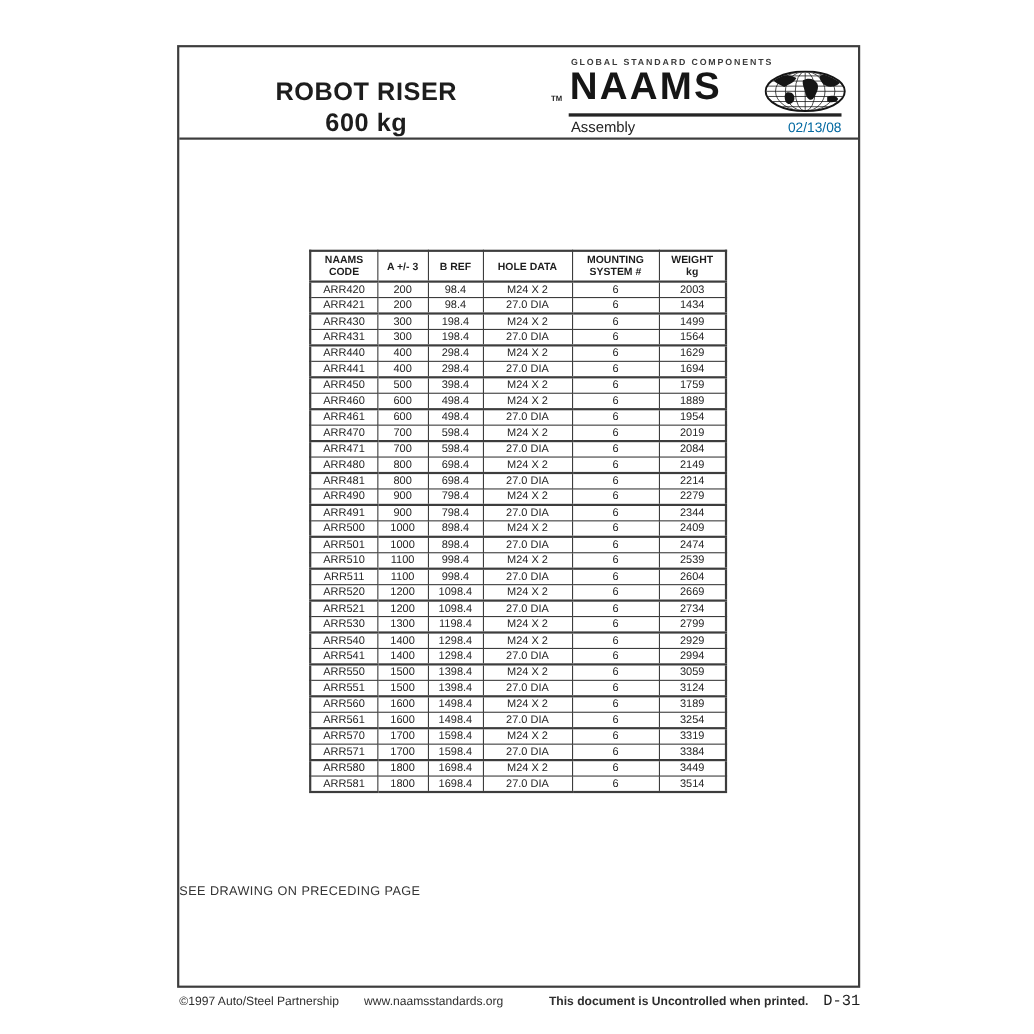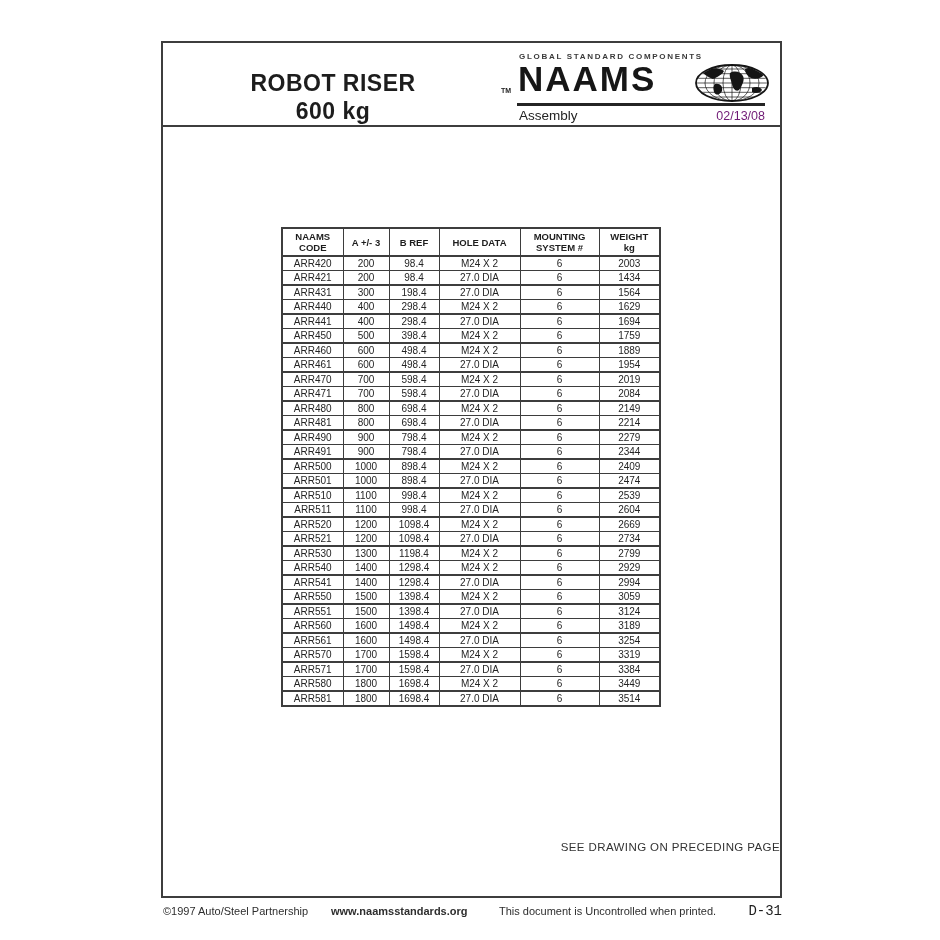--- a/index.html
+++ b/index.html
@@ -19,43 +19,43 @@
   .tagline { position:absolute; left:20px; top:9px; font-size:8px; font-weight:bold;
              letter-spacing:1.7px; color:#3a3a3a; white-space:nowrap; }
   .tm-mark { position:absolute; left:2px; top:44px; font-size:7px; font-weight:bold; color:#222; }
   .brand { position:absolute; left:19px; top:17px; font-size:35px; font-weight:bold;
            letter-spacing:2px; color:#161616; line-height:38px; }
   .globe { position:absolute; left:196px; top:21px; }
   .brand-underline { position:absolute; left:18px; top:60px; width:248px; height:3px; background:#242424; }
   .assembly-row { position:absolute; left:20px; top:65px; width:246px;
                   display:flex; justify-content:space-between; align-items:flex-end; }
   .division { font-size:13.5px; color:#242424; }
-  .logo-date { font-size:12.5px; color:#701a75; }
+  .logo-date { font-size:12.5px; color:#0369a1; }
 
   
   .spec-table { position:absolute; left:118px; top:184px; width:378px;
                 border-collapse:collapse; table-layout:fixed; }
   .spec-table th, .spec-table td { border:1px solid #3d3d3d; text-align:center;
                 vertical-align:middle; overflow:hidden; }
   .spec-table { border:2px solid #3d3d3d; }
   .spec-table th { font-size:9.5px; font-weight:bold; line-height:11px; padding:2px 0;
                    white-space:pre-line; border-bottom:2px solid #3d3d3d; color:#1d1d1d; }
   .spec-table td { font-size:10px; height:13.3px; line-height:13px; color:#242424; }
   .spec-table tbody tr:nth-child(even) td { border-bottom-width:2px; }
   .c0{width:61px}.c1{width:46px}.c2{width:50px}.c3{width:81px}.c4{width:79px}.c5{width:61px}
 
   
-  .note { position:absolute; left:0; top:762px; width:100%; text-align:right;
-          font-size:11.5px; letter-spacing:.4px; color:#333;margin-top:36px; }
+  .note { position:absolute; left:0; top:762px; width:100%; text-align:left;
+          font-size:11.5px; letter-spacing:.4px; color:#333; }
 
   
   .footer { position:absolute; left:161px; top:903px; width:621px; height:18px; font-size:11px; color:#2e2e2e; }
   .footer .copyright { position:absolute; left:2px; top:2px; }
-  .footer .website   { position:absolute; left:170px; top:2px;font-weight:bold; }
-  .footer .notice    { position:absolute; left:338px; top:2px; }
+  .footer .website   { position:absolute; left:170px; top:2px; }
+  .footer .notice    { position:absolute; left:338px; top:2px;font-weight:bold; }
   .footer .pagenum   { position:absolute; right:0; top:0; font-size:14px; color:#1d1d1d;font-family:Liberation Mono, monospace; }
 </style>
 </head>
 <body>
 
 <div class="canvas">
   <div class="page">
 
     <div class="page-header">
       <div class="title-block">
@@ -138,20 +138,28 @@
           </tr>
           <tr>
             <td>ARR421</td>
             <td>200</td>
             <td>98.4</td>
             <td>27.0 DIA</td>
             <td>6</td>
             <td>1434</td>
           </tr>
           <tr>
+            <td>ARR430</td>
+            <td>300</td>
+            <td>198.4</td>
+            <td>M24 X 2</td>
+            <td>6</td>
+            <td>1499</td>
+          </tr>
+          <tr>
             <td>ARR431</td>
             <td>300</td>
             <td>198.4</td>
             <td>27.0 DIA</td>
             <td>6</td>
             <td>1564</td>
           </tr>
           <tr>
             <td>ARR440</td>
             <td>400</td>

